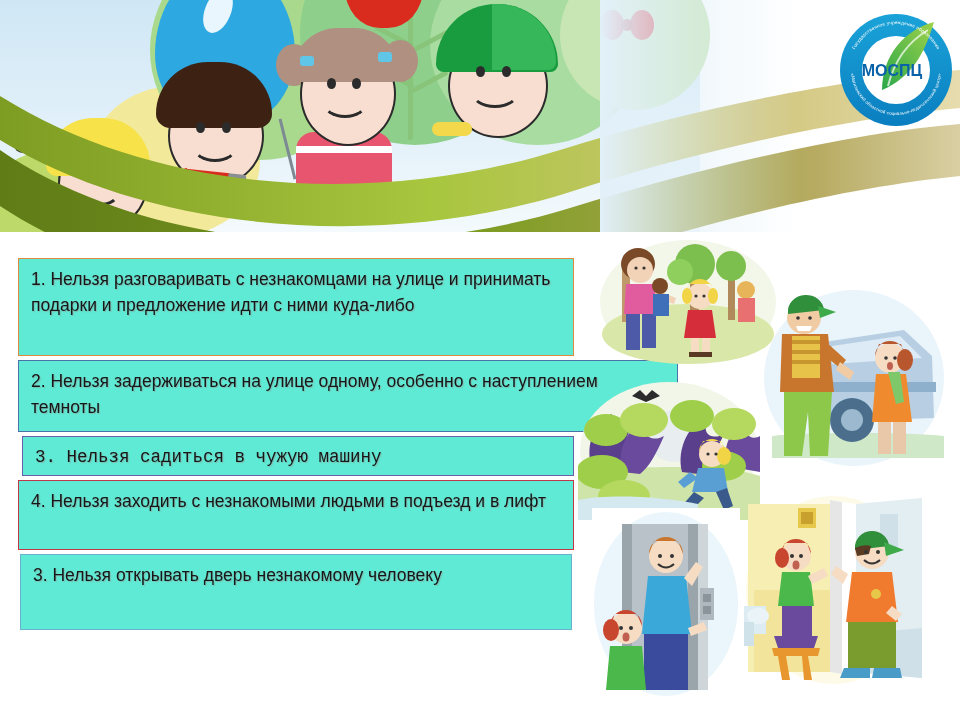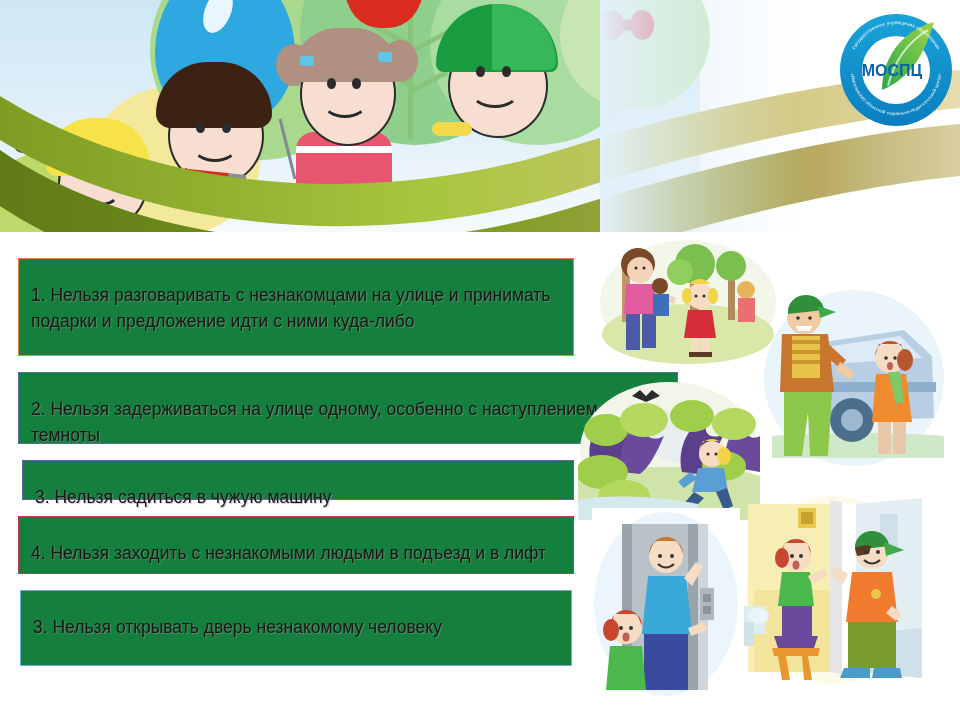--- a/index.html
+++ b/index.html
@@ -103,22 +103,22 @@
      text-shadow:1px 1px 0 #ffffff, 2px 2px 2px rgba(90,110,150,.45);}
   .title-2{font-size:36px;font-weight:bold;color:#cf1111;margin-top:10px;letter-spacing:1px;
      text-shadow:1px 1px 0 #ffffff, 2px 2px 2px rgba(150,40,40,.45);}
 
   
   .logo{position:absolute;left:838px;top:12px;width:116px;height:116px;}
   .logo svg{display:block;}
 
   
   .rules{position:absolute;left:18px;top:258px;width:556px;}
-  .rule-box{position:relative;background:#15803d;border:1px solid #888;margin-bottom:16px;
-     padding:24px 10px 9px 12px;box-sizing:border-box;}
+  .rule-box{position:relative;background:#5eead4;border:1px solid #888;margin-bottom:4px;
+     padding:8px 10px 9px 12px;box-sizing:border-box;}
   .rule-text{font-size:17.5px;line-height:1.47;color:#171717;
      text-shadow:1px 1px 1px rgba(150,150,150,.55);white-space:pre-line;}
 
   
   .photo{position:absolute;overflow:hidden;}
 </style>
 </head>
 <body>
 
 <div class="slide">
@@ -253,25 +253,25 @@
   <div class="rules">
 
     <div class="rule-box" style="border-color:#e08a3c;height:98px;">
       <div class="rule-text">1. Нельзя разговаривать с незнакомцами на улице и принимать подарки и предложение идти с ними  куда-либо</div>
     </div>
 
     <div class="rule-box" style="border-color:#4a72a8;height:72px;width:660px;">
       <div class="rule-text">2. Нельзя задерживаться на улице одному, особенно с наступлением темноты</div>
     </div>
 
-    <div class="rule-box" style="border-color:#6a5fa8;height:40px;width:552px;margin-left:4px;">
+    <div class="rule-box" style="border-color:#6a5fa8;height:40px;width:552px;margin-left:4px;font-family:Liberation Mono, monospace;">
       <div class="rule-text">3. Нельзя садиться в чужую машину</div>
     </div>
 
-    <div class="rule-box" style="border-color:#c0394b;height:58px;">
+    <div class="rule-box" style="border-color:#c0394b;height:70px;">
       <div class="rule-text">4. Нельзя заходить с незнакомыми людьми в подъезд и в лифт</div>
     </div>
 
     <div class="rule-box" style="border-color:#68b0cf;height:76px;width:552px;margin-left:2px;">
       <div class="rule-text">3. Нельзя открывать дверь незнакомому человеку</div>
     </div>
   </div>
 
   <div class="photo" style="left:598px;top:238px;width:180px;height:128px;">
     <svg viewBox="0 0 180 128" width="180" height="128">

